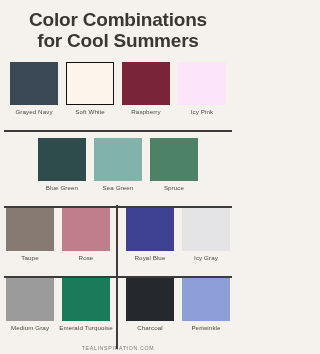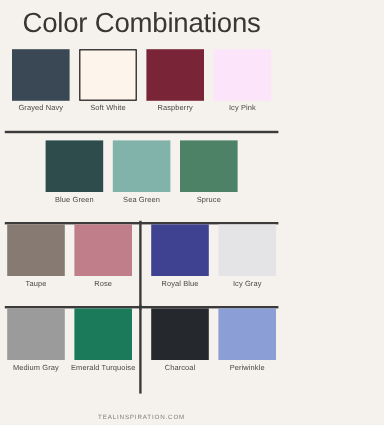--- a/index.html
+++ b/index.html
@@ -20,23 +20,23 @@
     background: #f5f2ed;
     box-sizing: border-box;
     display: flex;
     flex-direction: column;
   }
   .title-block {
     padding: 9px 10px 6px 10px;
     text-align: center;
   }
   .title-line {
-    font-size: 23px;
+    font-size: 19px;
     line-height: 21px;
-    font-weight: normal;
+    font-weight: bold;
     color: #3a3733;
     letter-spacing: -0.2px;
     white-space: nowrap;
   }
   .rows {
     flex: 1;
     display: flex;
     flex-direction: column;
   }
   .divider {
@@ -105,20 +105,21 @@
     margin-top: -1px;
   }
 </style>
 </head>
 <body style="background: rgb(245, 242, 237);">
 
 <div class="poster">
 
   <div class="title-block">
     <div class="title-line" style="color: rgb(58, 55, 51);">Color Combinations</div>
+    <div class="title-line" style="color: rgb(58, 55, 51);">for Cool Summers</div>
   </div>
 
   <div class="rows">
 
     <div class="row row-1">
       <div class="group">
         <div class="swatch-cell">
           <div class="chip" style="background:#3a4754;"></div>
           <div class="chip-label" style="color: rgb(74, 71, 67);">Grayed Navy</div>
         </div>

